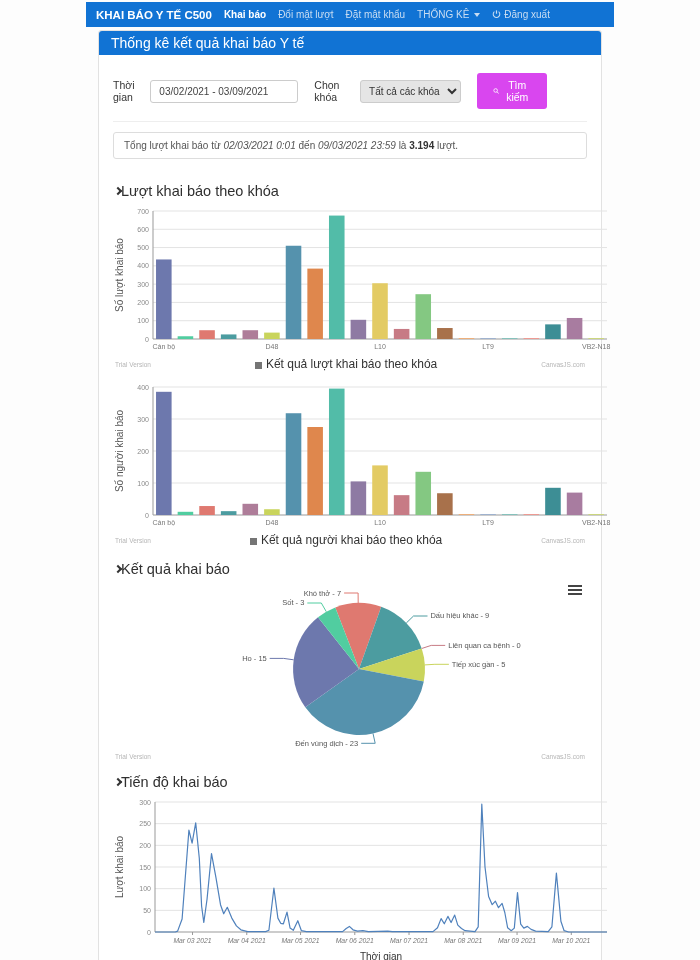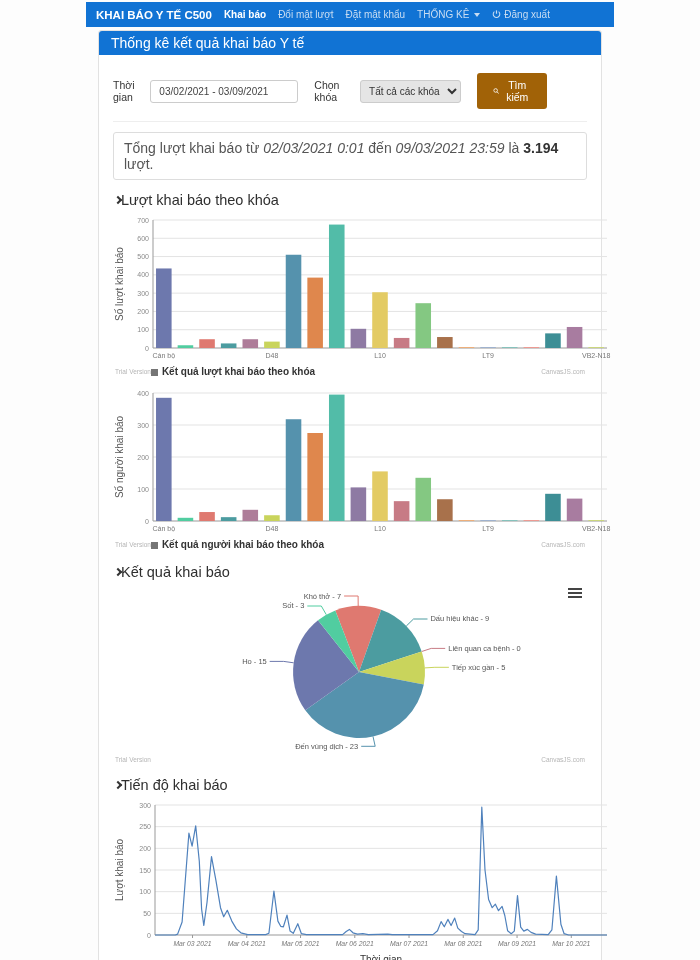--- a/index.html
+++ b/index.html
@@ -17,35 +17,35 @@
   .card { margin:3px 12px 0 12px; border:1px solid #e2e2e2; border-radius:3px; background:#fff; }
   .card-header { background:#1173d4; color:#fff; font-size:14px; padding:4px 12px; border-radius:3px 3px 0 0; }
   .card-body { padding:10px 14px 12px 14px; }
 
   
   .filter-row { display:flex; align-items:center; gap:8px; padding:8px 0 10px 0; }
   .filter-row label { font-size:10.5px; color:#333; }
   .filter-row input[type=text] { width:148px; height:23px; border:1px solid #ccc; border-radius:3px; font-size:10px; padding:0 8px; color:#444; font-family:"Liberation Sans",sans-serif; }
   .filter-row select { height:23px; border:1px solid #ccc; border-radius:3px; font-size:10px; color:#333; padding:0 4px; margin-left:4px; background:#e5e5e5; font-family:"Liberation Sans",sans-serif; }
   .spacer { flex:1; }
-  .btn-search { background:#a16207; color:#fff; border:none; border-radius:3px; font-size:10.5px; padding:6px 16px; display:flex; align-items:center; gap:4px; cursor:pointer; margin-right:40px; font-family:"Liberation Sans",sans-serif; }
+  .btn-search { background:#d946ef; color:#fff; border:none; border-radius:3px; font-size:10.5px; padding:6px 16px; display:flex; align-items:center; gap:4px; cursor:pointer; margin-right:40px; font-family:"Liberation Sans",sans-serif; }
   .divider { border-top:1px solid #eee; margin:2px 0 10px 0; }
 
   
-  .alert { border:1px solid #ddd; border-radius:3px; padding:7px 10px; font-size:14px; color:#555; margin-bottom:12px; }
+  .alert { border:1px solid #ddd; border-radius:3px; padding:7px 10px; font-size:10px; color:#555; margin-bottom:24px; }
   .alert i { font-style:italic; }
   .alert b { font-weight:bold; color:#333; }
 
   
   .section-title { display:flex; align-items:center; font-size:14.5px; color:#2f2f2f; margin:10px 0 4px 2px; cursor:pointer; }
   .chev { width:6px; height:6px; border-top:2px solid #333; border-right:2px solid #333; transform:rotate(45deg); display:inline-block; }
 
   .chart-block { margin-bottom:4px; }
   .chart-foot { display:flex; align-items:center; font-size:6.5px; color:#b5b5b5; padding:0 2px 4px 2px; }
-  .chart-foot .leg { flex:1; text-align:left; font-size:10px; color:#333; font-weight:bold; }
+  .chart-foot .leg { flex:1; text-align:center; font-size:12px; color:#333; font-weight:normal; }
   .leg-sq { display:inline-block; width:7px; height:7px; background:#757575; margin-right:4px; vertical-align:-1px; }
   .menu-btn { position:absolute; right:4px; top:2px; width:16px; height:14px; display:flex; flex-direction:column; justify-content:space-between; padding:2px 1px; cursor:pointer; }
   .menu-btn div { height:2px; background:#444; }
   .pie-wrap { position:relative; }
 </style>
 </head>
 <body>
 
 <div class="wrap">
 

